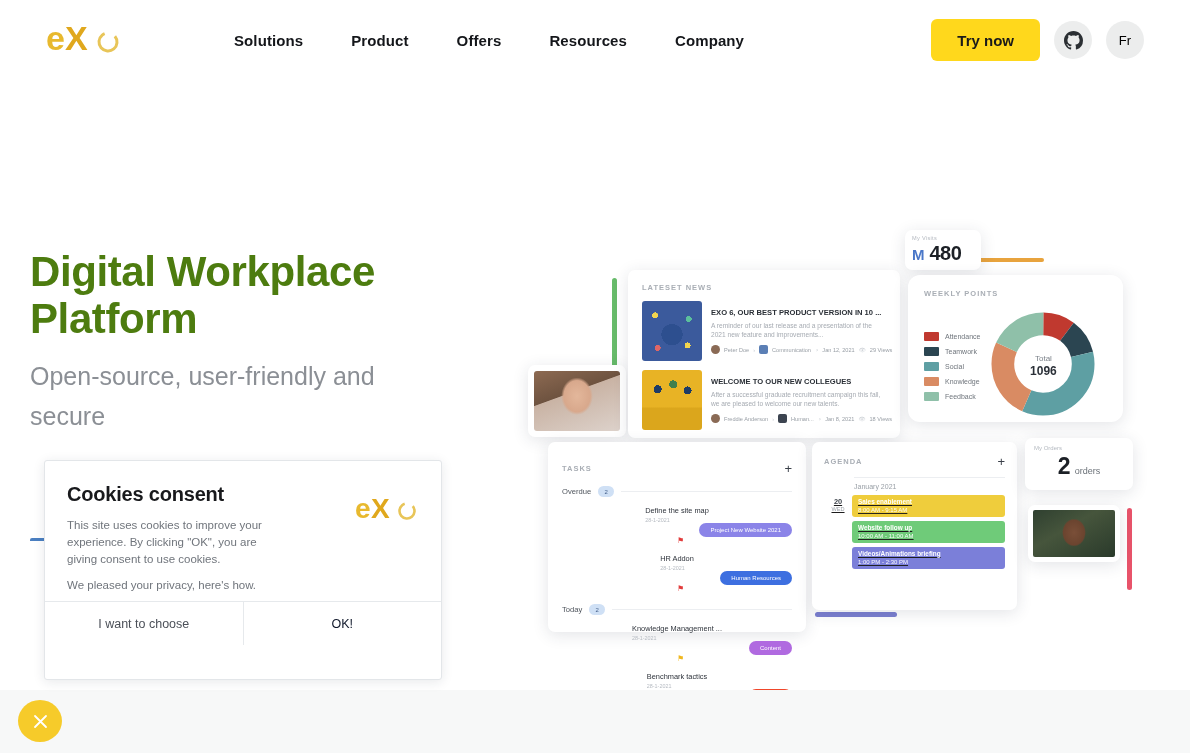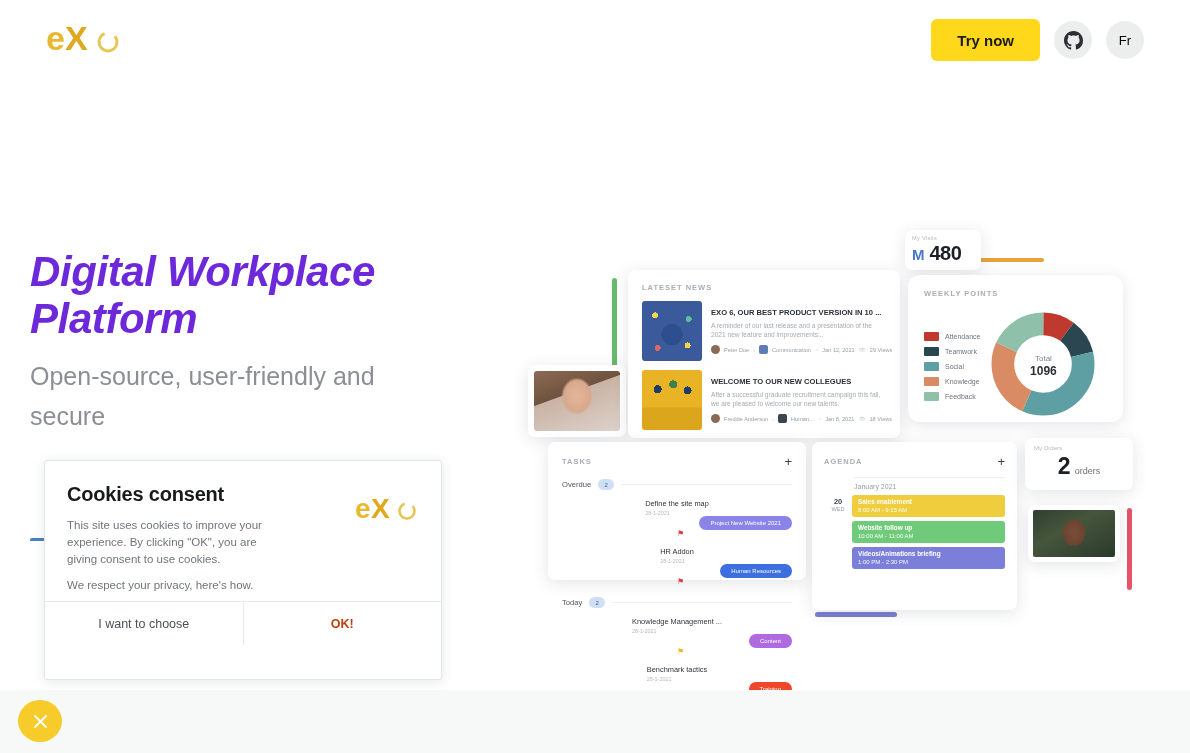--- a/index.html
+++ b/index.html
@@ -37,21 +37,21 @@
     background: #eceded; display: flex; align-items: center;
     justify-content: center; cursor: pointer;
   }
   .lang-btn { font-size: 13px; color: #000000; }
 
   
   .hero { position: relative; width: 100%; height: 620px; }
   .hero-text { position: absolute; left: 30px; top: 168px; width: 420px; }
   .hero-title {
     font-size: 42px; line-height: 47px; font-weight: bold;
-    color: #6d28d9; letter-spacing: -.4px; font-style: italic;
+    color: #4d7c0f; letter-spacing: -.4px;
   }
   .hero-sub {
     margin-top: 14px; font-size: 25px; line-height: 40px;
     color: #8b8f95; font-weight: normal;
   }
   .hero-cta-stub {
     position: absolute; left: 30px; top: 458px;
     width: 162px; height: 14px; background: #ffffff;
     border-top: 3px solid #4a7fc1; border-radius: 2px;
   }
@@ -148,21 +148,21 @@
   .legend-label { font-size: 7px; color: #6f757c; white-space: nowrap; }
   .donut-wrap { position: relative; margin-left: 10px; }
   .donut-center {
     position: absolute; left: 50%; top: 50%; transform: translate(-50%,-50%);
     text-align: center;
   }
   .donut-total { font-size: 8px; color: #7c828a; }
   .donut-num { font-size: 12px; font-weight: bold; color: #2b3038; margin-top: 1px; }
 
   
-  .tasks-card { left: 28px; top: 222px; width: 258px; height: 138px; padding: 13px 14px; }
+  .tasks-card { left: 28px; top: 222px; width: 258px; height: 190px; padding: 20px 14px; }
   .card-head { display: flex; align-items: center; justify-content: space-between; }
   .plus-icon { font-size: 13px; color: #3a4049; line-height: 1; cursor: pointer; }
   .tasks-group {
     display: flex; align-items: center; gap: 7px; margin-top: 11px;
   }
   .group-name { font-size: 7.6px; color: #4e545c; }
   .group-count {
     width: 16px; height: 11px; border-radius: 6px; background: #cfe0f5;
     display: flex; align-items: center; justify-content: center;
     font-size: 6px; color: #46618c;
@@ -174,21 +174,21 @@
   .task-tag {
     margin-left: auto; border-radius: 9px; height: 14px; padding: 0 11px;
     display: flex; align-items: center; justify-content: center;
     font-size: 6px; color: #fff; white-space: nowrap;
   }
   .flag { margin-left: 7px; font-size: 8px; line-height: 1; }
 
   
   .agenda-card { left: 292px; top: 222px; width: 205px; height: 168px; padding: 13px 12px 0 12px; }
   .agenda-month { font-size: 7px; color: #9aa0a7; margin: 9px 0 0 30px; border-top: 1px solid #eceef1; padding-top: 5px; }
-  .agenda-row { display: flex; margin-top: 5px; }
+  .agenda-row { display: flex; margin-top: 5px; text-decoration: underline; }
   .agenda-day { width: 28px; flex: none; text-align: center; padding-top: 2px; }
   .day-num { font-size: 7.4px; font-weight: bold; color: #3d434b; }
   .day-wd { font-size: 5.6px; color: #9aa0a7; }
   .agenda-events { flex: 1; display: flex; flex-direction: column; gap: 4px; }
   .event {
     border-radius: 3px; padding: 3px 6px; color: #fff;
   }
   .event-title { font-size: 6.4px; font-weight: bold; line-height: 8px; }
   .event-time { font-size: 6px; line-height: 8px; opacity: .95; }
 
@@ -228,21 +228,21 @@
     display: inline-block;
   }
   .axeptio-name { font-size: 11px; color: #5e646b; }
   .cookie-actions { display: flex; border-top: 1px solid #e6e9ec; height: 44px; margin-top: 10px; }
   .cookie-btn {
     flex: 1; display: flex; align-items: center; justify-content: center;
     font-size: 12.5px; cursor: pointer; background: none; border: none;
     font-family: "Liberation Sans", sans-serif;
   }
   .cookie-btn.choose { color: #4b5058; border-right: 1px solid #e6e9ec; }
-  .cookie-btn.ok { color: #c2410c; font-weight: bold; text-align: center; }
+  .cookie-btn.ok { color: #0f172a; font-weight: normal; text-align: center; }
 
   
   .bottom-band {
     position: absolute; left: 0; top: 690px; width: 100%; height: 63px;
     background: #f7f8f8; overflow: hidden;
   }
   .close-fab {
     position: absolute; left: 18px; top: 700px; width: 44px; height: 42px;
     border-radius: 50%; background: #f6cb2a; z-index: 70;
     display: flex; align-items: center; justify-content: center; cursor: pointer;
@@ -252,20 +252,27 @@
 </head>
 <body>
 
 <div class="header">
   <svg class="logo" viewBox="0 0 78 40">
     <text x="0" y="30" font-family="Liberation Sans, sans-serif" font-size="34" font-weight="bold" fill="#e8b92e">e</text>
     <text x="19" y="30" font-family="Liberation Sans, sans-serif" font-size="34" font-weight="bold" fill="#e0a81d">X</text>
     <circle cx="62" cy="22" r="9" fill="none" stroke="#e8c558" stroke-width="3" stroke-dasharray="45 14" transform="rotate(-40 62 22)"></circle>
   </svg>
 
+  <div class="nav">
+    <div class="nav-item">Solutions</div>
+    <div class="nav-item">Product</div>
+    <div class="nav-item">Offers</div>
+    <div class="nav-item">Resources</div>
+    <div class="nav-item">Company</div>
+  </div>
 
   <div class="header-right">
     <button class="try-now">Try now</button>
     <div class="circle-btn">
       <svg width="19" height="19" viewBox="0 0 16 16">
         <path fill="#2b2f33" d="M8 0C3.58 0 0 3.58 0 8c0 3.54 2.29 6.53 5.47 7.59.4.07.55-.17.55-.38 0-.19-.01-.82-.01-1.49-2.01.37-2.53-.49-2.69-.94-.09-.23-.48-.94-.82-1.13-.28-.15-.68-.52-.01-.53.63-.01 1.08.58 1.23.82.72 1.21 1.87.87 2.33.66.07-.52.28-.87.51-1.07-1.78-.2-3.64-.89-3.64-3.95 0-.87.31-1.59.82-2.15-.08-.2-.36-1.02.08-2.12 0 0 .67-.21 2.2.82.64-.18 1.32-.27 2-.27s1.36.09 2 .27c1.53-1.04 2.2-.82 2.2-.82.44 1.1.16 1.92.08 2.12.51.56.82 1.27.82 2.15 0 3.07-1.87 3.75-3.65 3.95.29.25.54.73.54 1.48 0 1.07-.01 1.93-.01 2.2 0 .21.15.46.55.38A8.01 8.01 0 0 0 16 8c0-4.42-3.58-8-8-8z"></path>
       </svg>
     </div>
     <div class="circle-btn lang-btn">Fr</div>
   </div>
@@ -476,21 +483,21 @@
       <div class="orders-photo"></div>
     </div>
 
   </div>
 </div>
 
 <div class="cookie">
   <div class="cookie-body">
     <div class="cookie-title">Cookies consent</div>
     <div class="cookie-text">This site uses cookies to improve your experience. By clicking "OK", you are giving consent to use cookies.</div>
-    <div class="cookie-text2">We respect your privacy, here's how.</div>
+    <div class="cookie-text2">We pleased your privacy, here's how.</div>
 
     <svg class="cookie-logo" viewBox="0 0 64 32">
       <text x="0" y="25" font-family="Liberation Sans, sans-serif" font-size="28" font-weight="bold" fill="#e8b92e">e</text>
       <text x="16" y="25" font-family="Liberation Sans, sans-serif" font-size="28" font-weight="bold" fill="#e0a81d">X</text>
       <circle cx="52" cy="18" r="7.5" fill="none" stroke="#e8c558" stroke-width="2.6" stroke-dasharray="38 12" transform="rotate(-40 52 18)"></circle>
     </svg>
 
   </div>
   <div class="cookie-actions">
     <button class="cookie-btn choose">I want to choose</button>

